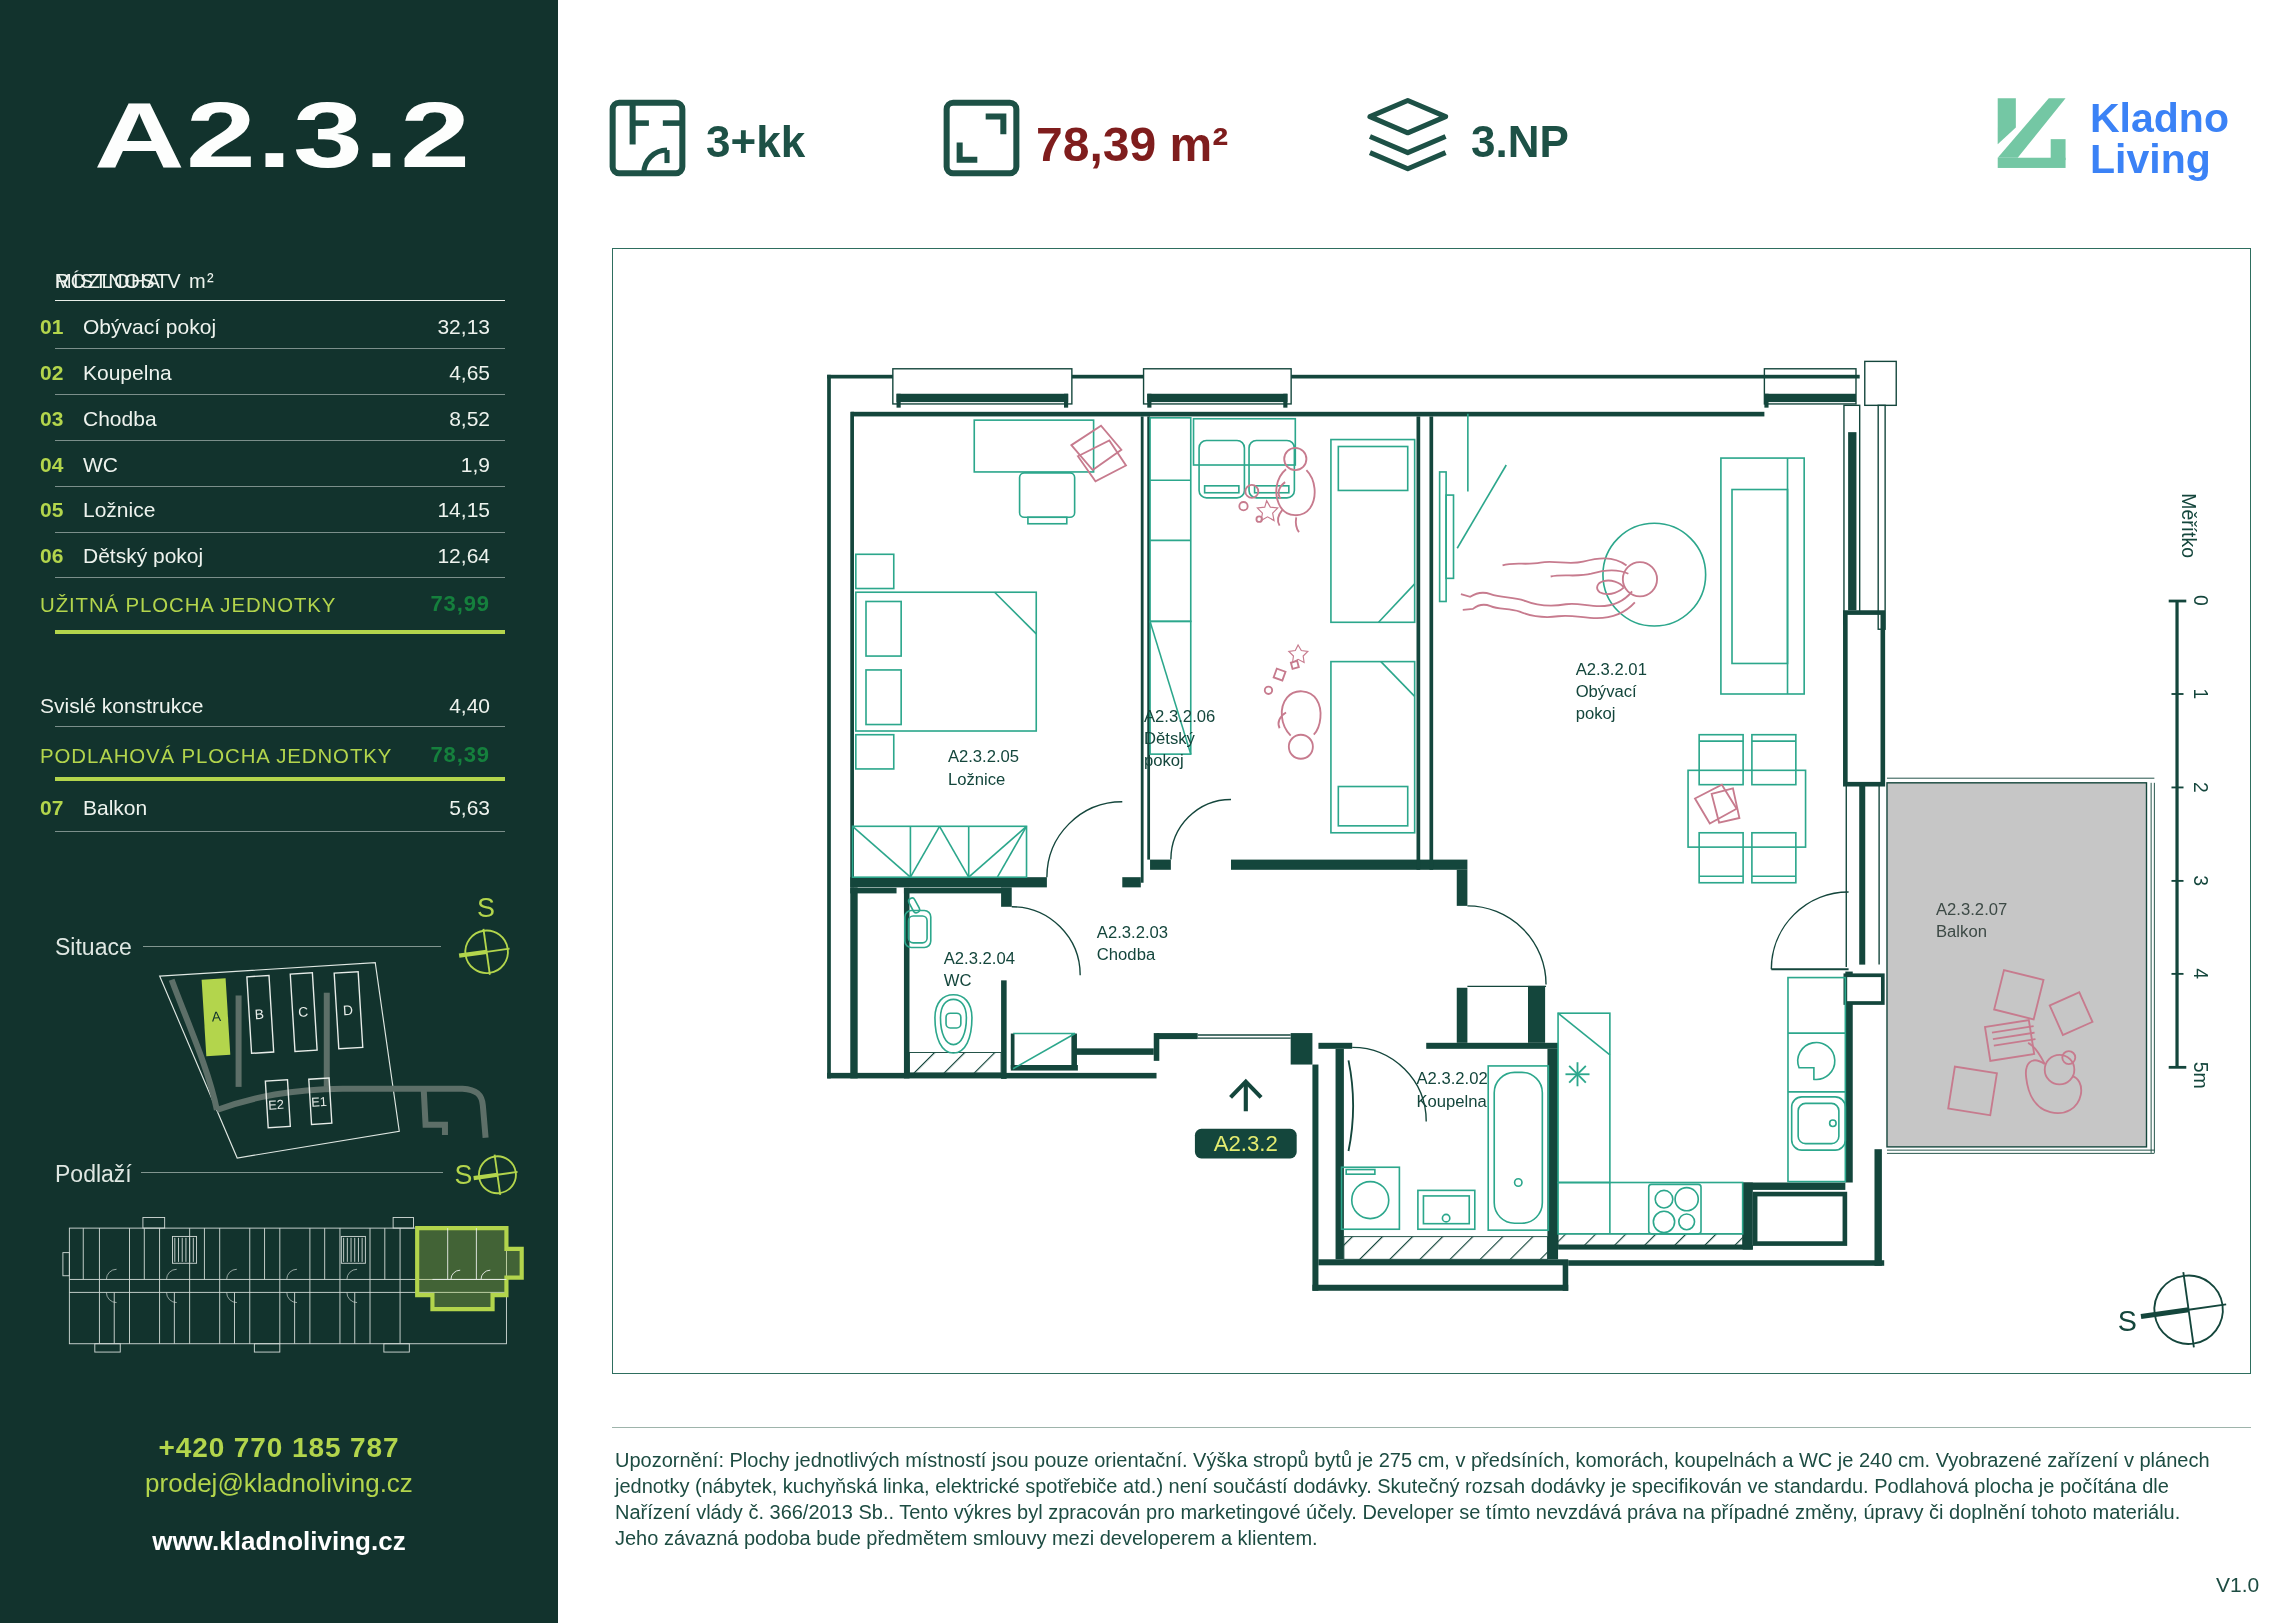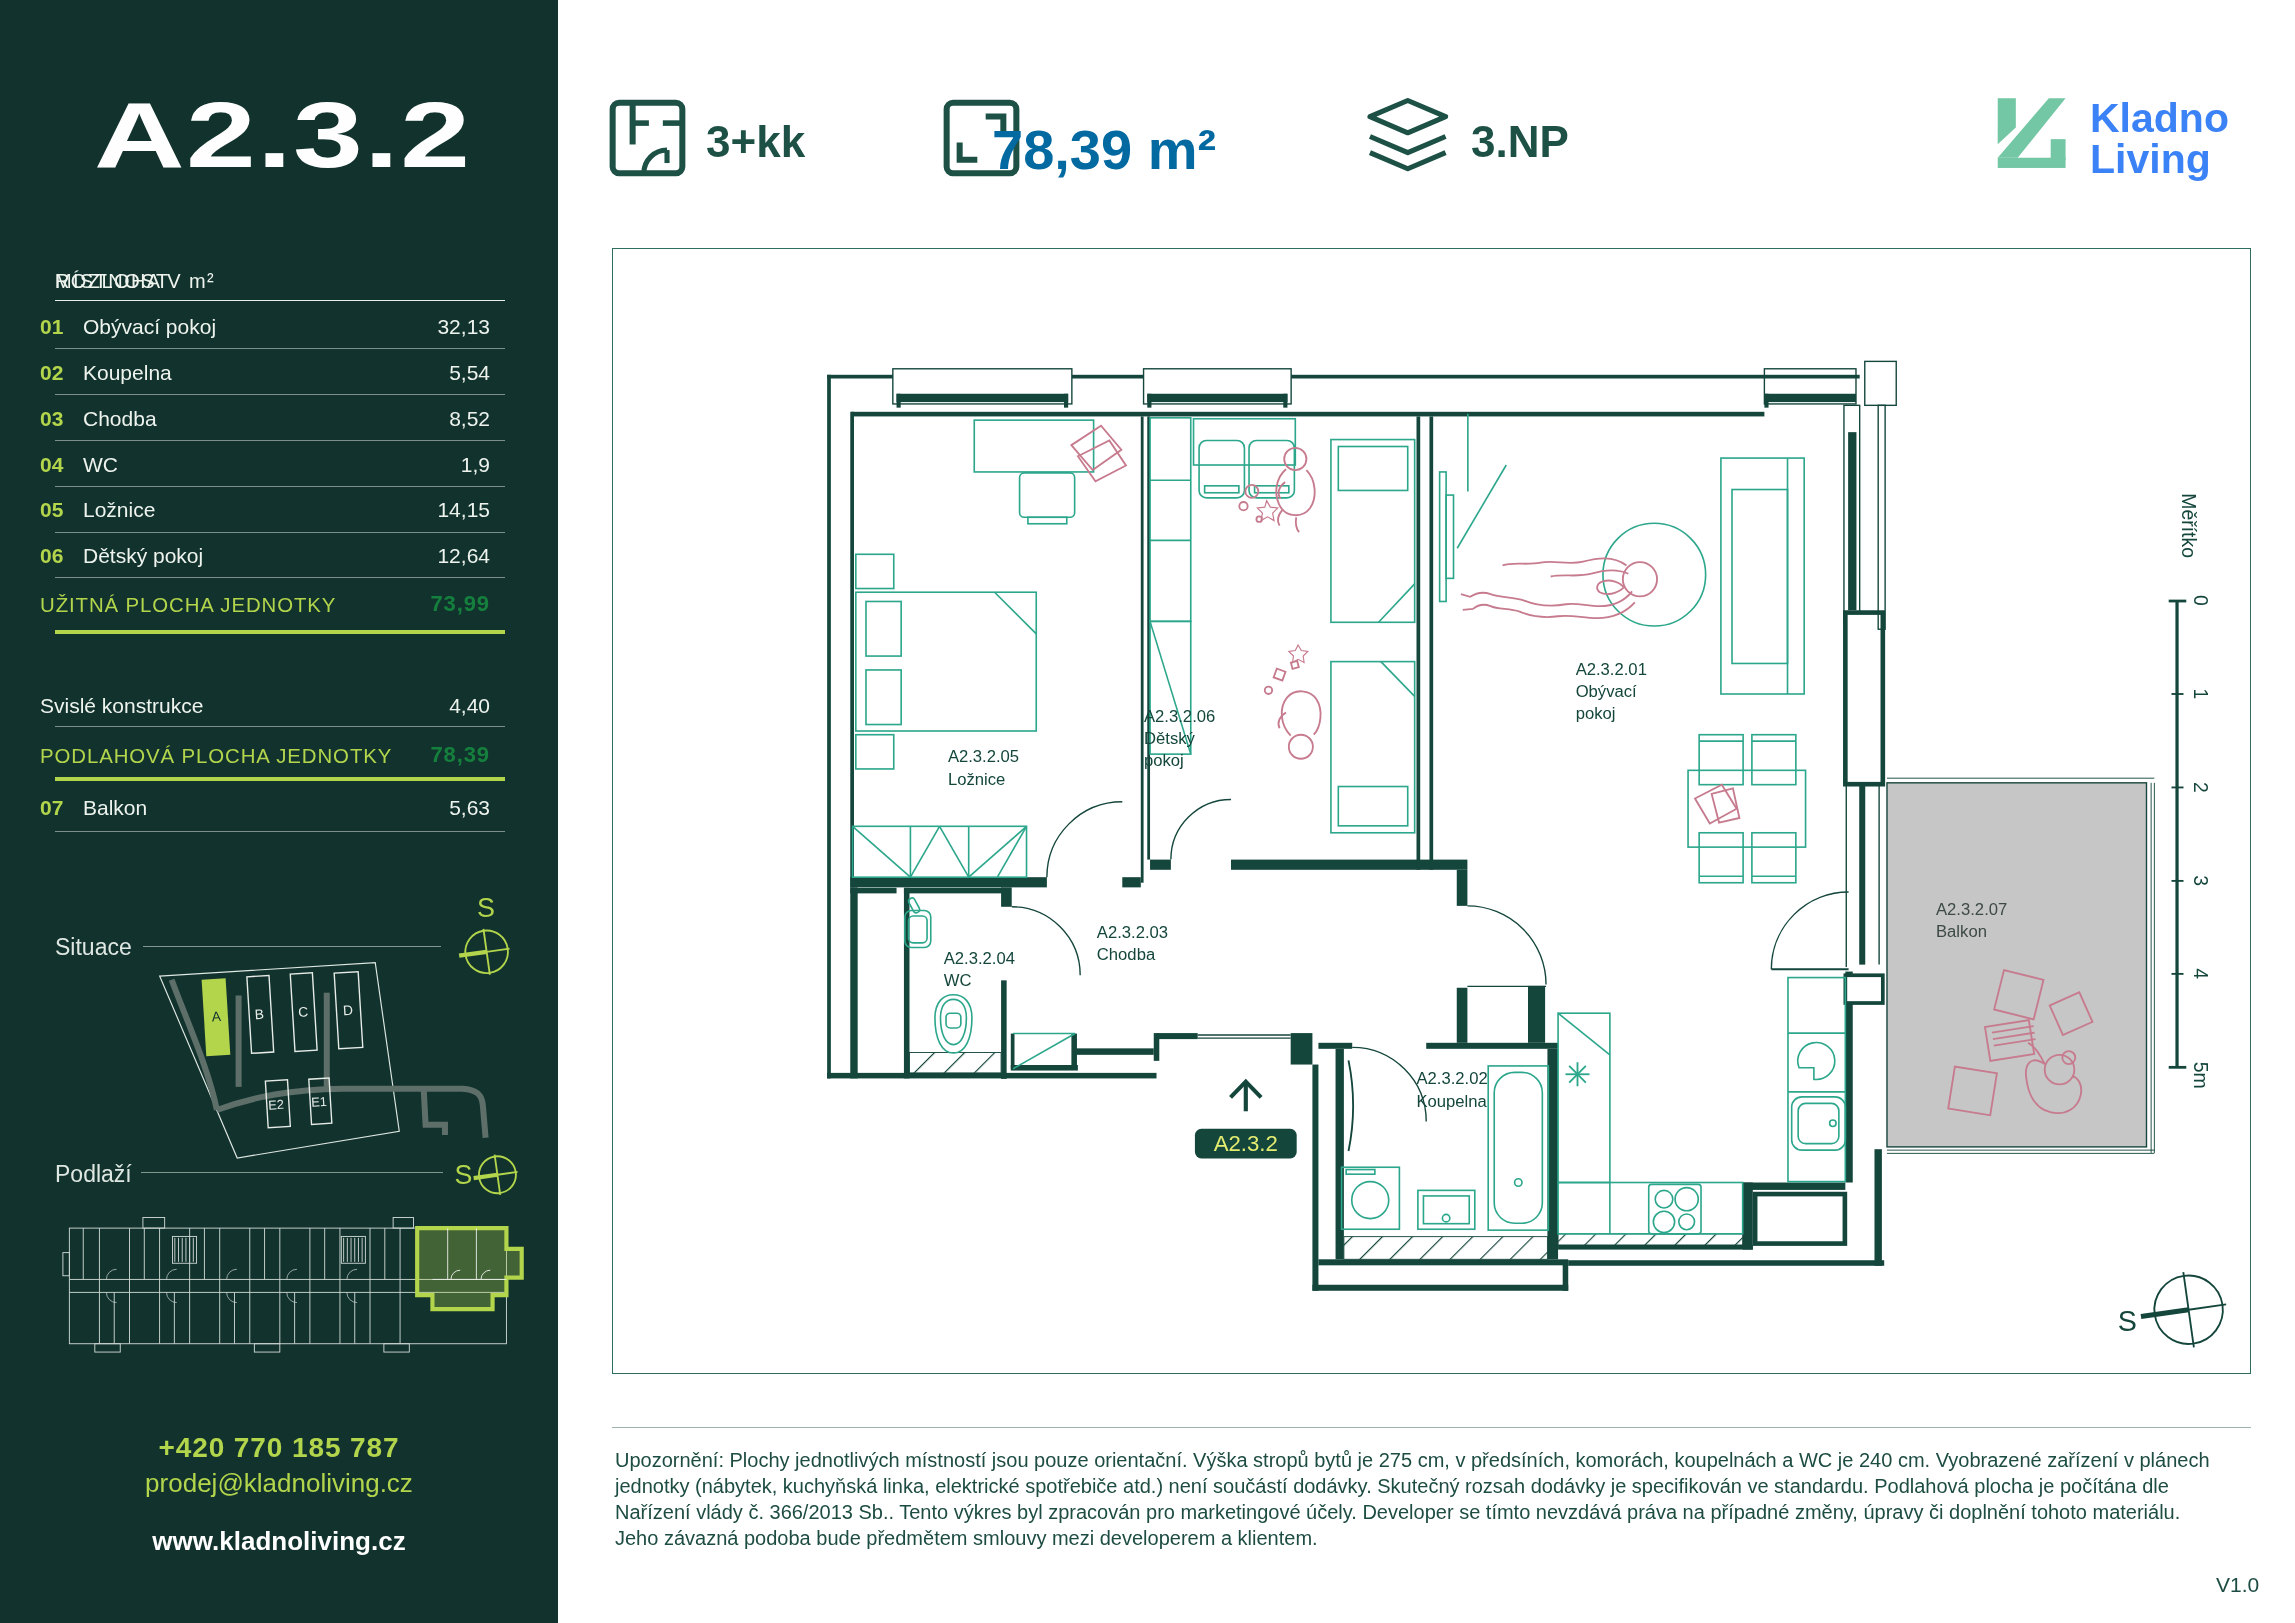--- a/index.html
+++ b/index.html
@@ -33,21 +33,21 @@
 
   <div class="abs th" style="left:55px;top:270px;">MÍSTNOST</div>
 
   <div class="abs th" style="left:55px;top:270px;width:450px;text-align:left;">ROZLOHA V m²</div>
 
   <div class="abs" style="left:55px;top:300px;width:450px;height:1.4px;background:#e9efe9;"></div>
 
   <div class="abs row" style="top:315px;"><span class="num">01</span><span class="lbl">Obývací pokoj</span><span class="val">32,13</span></div>
   <div class="abs rule" style="top:348px;"></div>
 
-  <div class="abs row" style="top:361px;"><span class="num">02</span><span class="lbl">Koupelna</span><span class="val">5,54</span></div>
+  <div class="abs row" style="top:361px;"><span class="num">02</span><span class="lbl">Koupelna</span><span class="val">4,65</span></div>
   <div class="abs rule" style="top:394px;"></div>
 
   <div class="abs row" style="top:407px;"><span class="num">03</span><span class="lbl">Chodba</span><span class="val">8,52</span></div>
   <div class="abs rule" style="top:440px;"></div>
 
   <div class="abs row" style="top:453px;"><span class="num">04</span><span class="lbl">WC</span><span class="val">1,9</span></div>
   <div class="abs rule" style="top:486px;"></div>
 
   <div class="abs row" style="top:498px;"><span class="num">05</span><span class="lbl">Ložnice</span><span class="val">14,15</span></div>
   <div class="abs rule" style="top:532px;"></div>
@@ -237,21 +237,21 @@
   </svg>
 
   <div class="abs" style="left:706px;top:117px;color:#1d5146;font-size:44px;font-weight:700;">3+kk</div>
 
   <svg class="abs" style="left:942px;top:98px;" width="79" height="79" viewBox="0 0 170 170">
     <rect x="10" y="10" width="150" height="152" rx="14" fill="none" stroke="#1d5146" stroke-width="13"></rect>
     <path d="M 38,96 L 38,133 L 76,133" fill="none" stroke="#1d5146" stroke-width="13"></path>
     <path d="M 94,40 L 132,40 L 132,78" fill="none" stroke="#1d5146" stroke-width="13"></path>
   </svg>
 
-  <div class="abs" style="left:992px;top:117px;color:#0369a1;font-size:56px;font-weight:700;">78,39 m²</div>
+  <div class="abs" style="left:1036px;top:117px;color:#7f1d1d;font-size:48px;font-weight:700;">78,39 m²</div>
 
   <svg class="abs" style="left:1365px;top:95px;" width="86" height="83" viewBox="0 0 185 180">
     <path d="M 10,47 L 92,12 L 174,47 L 92,82 Z" fill="none" stroke="#1d5146" stroke-width="11" stroke-linejoin="round"></path>
     <path d="M 10,90 L 92,125 L 174,90" fill="none" stroke="#1d5146" stroke-width="11" stroke-linejoin="round"></path>
     <path d="M 10,125 L 92,160 L 174,125" fill="none" stroke="#1d5146" stroke-width="11" stroke-linejoin="round"></path>
   </svg>
 
   <div class="abs" style="left:1471px;top:117px;color:#1d5146;font-size:44px;font-weight:700;">3.NP</div>
 
   <svg class="abs" style="left:1994px;top:95px;" width="79" height="79" viewBox="0 0 170 170">

